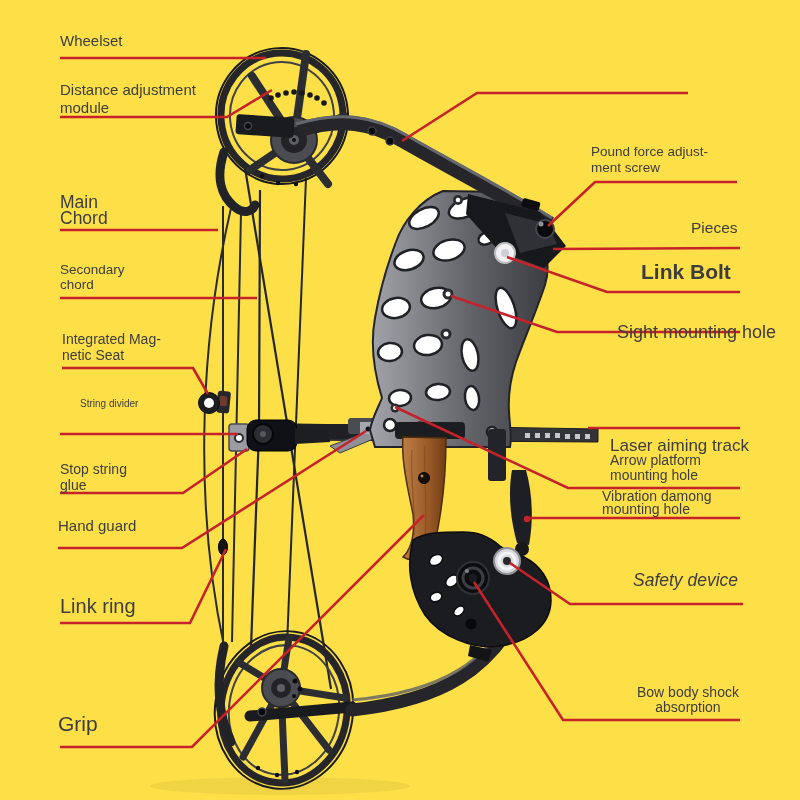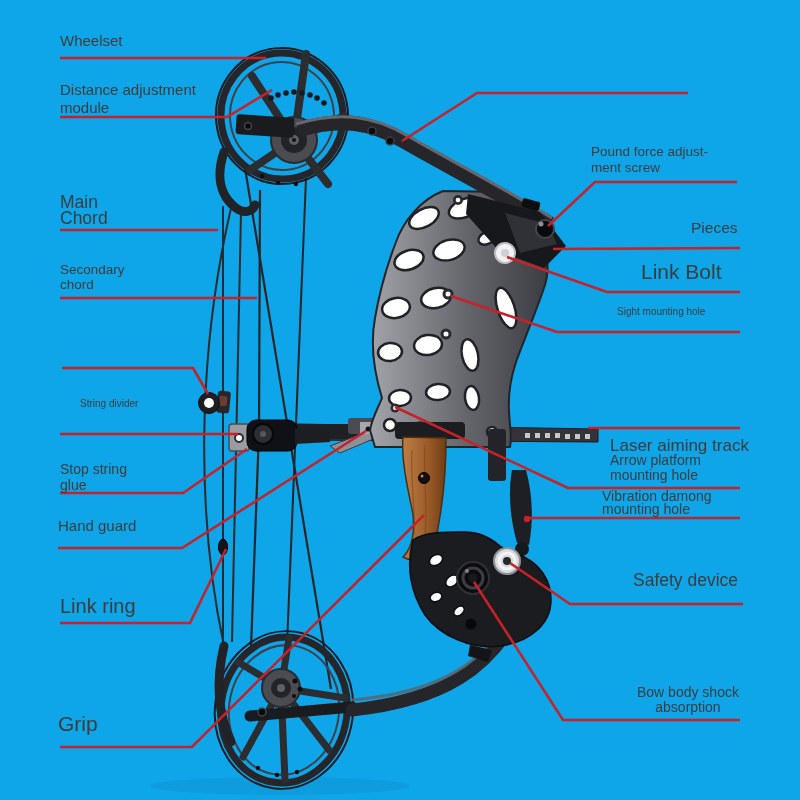--- a/index.html
+++ b/index.html
@@ -1,16 +1,16 @@
 <!DOCTYPE html>
 <html><head>
 <meta charset="utf-8">
 <style>
   html,body{margin:0;padding:0;background:#fff;}
-  #stage{position:relative;width:800px;height:800px;background:#0ea5e9;overflow:hidden;
+  #stage{position:relative;width:800px;height:800px;background:#fde047;overflow:hidden;
          font-family:"Liberation Sans", sans-serif;}
   #art{position:absolute;left:0;top:0;}
   .lbl{position:absolute;color:#3d3d3d;white-space:nowrap;}
   .lbl span{display:block;}
 </style>
 </head>
 <body>
 
 <div id="stage">
 
@@ -280,20 +280,24 @@
   <span>module</span>
 </div>
 <div class="lbl" style="left:60px;top:194px;font-size:17.5px;line-height:16px;">
   <span>Main</span>
   <span>Chord</span>
 </div>
 <div class="lbl" style="left:60px;top:262px;font-size:13.5px;line-height:15px;">
   <span>Secondary</span>
   <span>chord</span>
 </div>
+<div class="lbl" style="left:62px;top:331px;font-size:14px;line-height:16px;">
+  <span>Integrated Mag-</span>
+  <span>netic Seat</span>
+</div>
 <div class="lbl" style="left:60px;top:398px;font-size:10px;margin-left:20px;">
   <span>String divider</span>
 </div>
 <div class="lbl" style="left:60px;top:462px;font-size:14px;line-height:15.5px;">
   <span>Stop string</span>
   <span>glue</span>
 </div>
 <div class="lbl" style="left:58px;top:517px;font-size:15px;">
   <span>Hand guard</span>
 </div>
@@ -303,38 +307,38 @@
 <div class="lbl" style="left:58px;top:712px;font-size:21px;">
   <span>Grip</span>
 </div>
 <div class="lbl" style="left:591px;top:144px;font-size:13.5px;line-height:15.5px;">
   <span>Pound force adjust-</span>
   <span>ment screw</span>
 </div>
 <div class="lbl" style="left:691px;top:219px;font-size:15.5px;">
   <span>Pieces</span>
 </div>
-<div class="lbl" style="left:641px;top:260px;font-size:21px;">
+<div class="lbl" style="left:641px;top:260px;font-size:21px;font-weight:bold;">
   <span>Link Bolt</span>
 </div>
-<div class="lbl" style="left:617px;top:306px;font-size:10px;">
+<div class="lbl" style="left:617px;top:322px;font-size:18px;">
   <span>Sight mounting hole</span>
 </div>
 <div class="lbl" style="left:610px;top:394px;font-size:17px;margin-top:42px;">
   <span>Laser aiming track</span>
 </div>
 <div class="lbl" style="left:610px;top:453px;font-size:14px;line-height:15px;">
   <span>Arrow platform</span>
   <span>mounting hole</span>
 </div>
 <div class="lbl" style="left:602px;top:490px;font-size:14px;line-height:12.5px;">
   <span>Vibration damong</span>
   <span>mounting hole</span>
 </div>
-<div class="lbl" style="left:633px;top:570px;font-size:17.5px;">
+<div class="lbl" style="left:633px;top:570px;font-size:17.5px;font-style:italic;">
   <span>Safety device</span>
 </div>
 <div class="lbl" style="left:637px;top:685px;font-size:14px;line-height:14.5px;text-align:center;">
   <span>Bow body shock</span>
   <span>absorption</span>
 </div>
 
 </div>
 
 </body></html>

